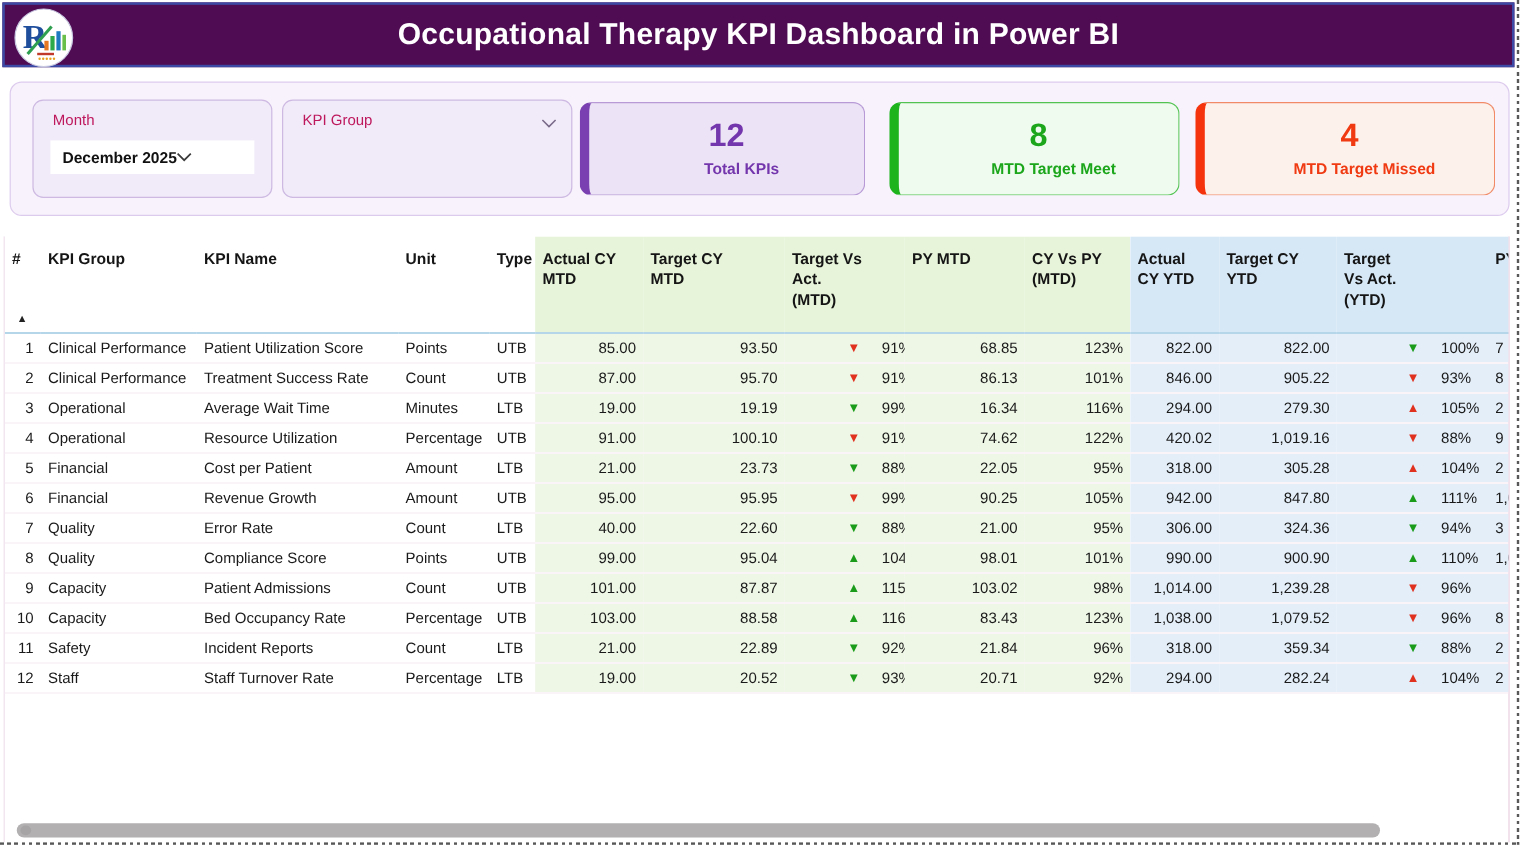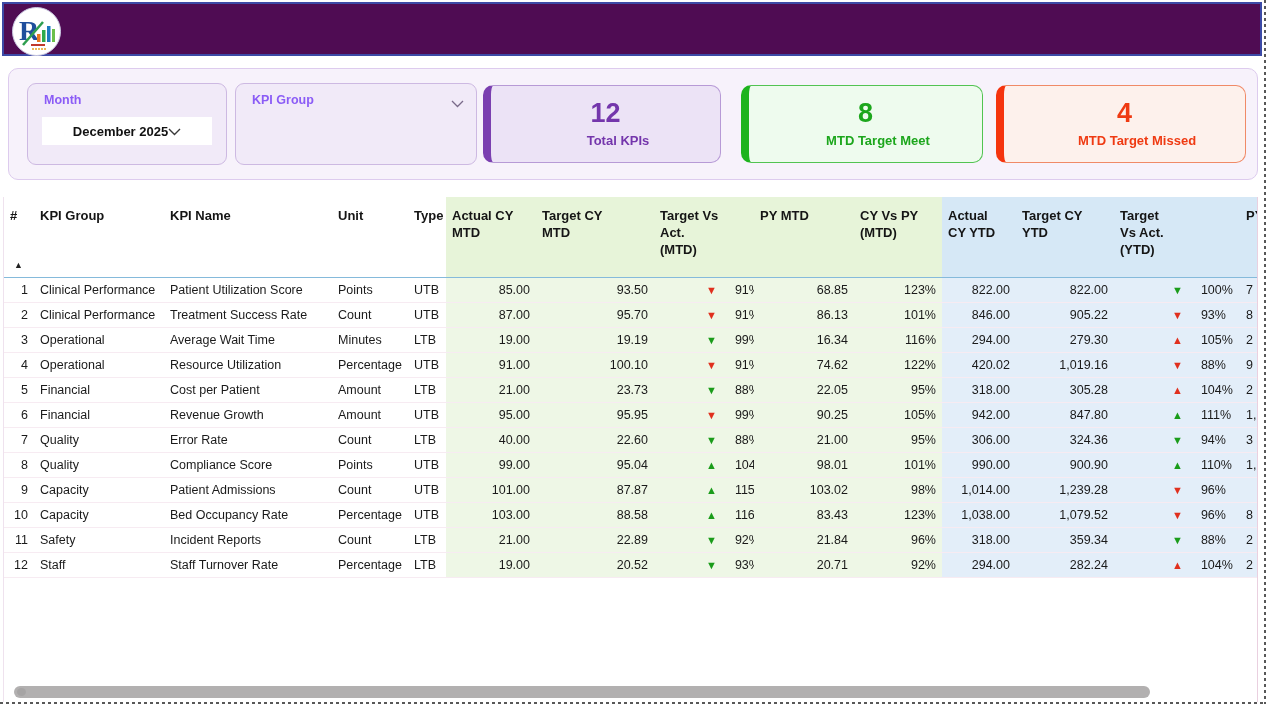--- a/index.html
+++ b/index.html
@@ -13,23 +13,23 @@
   .header-title{color:#fff;font-size:25px;font-weight:bold;letter-spacing:.2px;}
   .logo{position:absolute;left:8px;top:3px;width:47px;height:47px;border-radius:50%;
     background:#fff;border:1px solid #c9c9e2;display:flex;align-items:center;justify-content:center;}
 
   
   .filter-strip{position:absolute;left:8px;top:68px;width:1248px;height:110px;
     background:#f7f2fb;border:1px solid #ddcbee;border-radius:10px;}
   .slicer{position:absolute;top:14px;height:80px;background:#f1eaf8;border:1px solid #cdb9e2;border-radius:9px;}
   .slicer-month{left:18px;width:198px;}
   .slicer-group{left:226px;width:240px;}
-  .slicer-label{position:absolute;left:16px;top:9px;font-size:12.5px;font-weight:bold;color:#8b5cf6;}
+  .slicer-label{position:absolute;left:16px;top:9px;font-size:12.5px;font-weight:normal;color:#be185d;}
   .slicer-dd{position:absolute;left:14px;top:33px;right:14px;height:28px;background:#fff;
-    display:flex;align-items:center;justify-content:center;padding:0 10px;box-sizing:border-box;}
+    display:flex;align-items:center;justify-content:flex-start;padding:0 10px;box-sizing:border-box;}
   .slicer-dd .dd-text{font-size:13px;font-weight:bold;color:#111;}
   .collapse-chev{position:absolute;right:12px;top:10px;}
 
   
   .kpi-card{position:absolute;top:16px;height:78px;border-radius:10px;box-sizing:border-box;
     display:flex;flex-direction:column;align-items:center;justify-content:center;gap:6px;}
   .kpi-card .kpi-value{font-size:27px;font-weight:bold;line-height:1;}
   .kpi-card .kpi-label{font-size:13px;font-weight:bold;margin-left:25px;}
   .card-total{left:474px;width:238px;background:#ece3f6;border:1px solid #b79ad6;
     border-left:8px solid #7a3fb0;color:var(--accent-purple);}
@@ -89,20 +89,21 @@
         <rect x="14" y="32" width="14" height="2" fill="#c0392b"></rect>
         <g fill="#e8a020">
           <circle cx="16" cy="37" r="1"></circle>
             <circle cx="19" cy="37" r="1"></circle>
             <circle cx="22" cy="37" r="1"></circle>
           <circle cx="25" cy="37" r="1"></circle>
             <circle cx="28" cy="37" r="1"></circle>
         </g>
       </svg>
     </div>
+    <div class="header-title">Occupational Therapy KPI Dashboard in Power BI</div>
   </div>
 
   <div class="filter-strip">
 
     <div class="slicer slicer-month">
       <div class="slicer-label">Month</div>
       <div class="slicer-dd">
         <span class="dd-text">December 2025</span>
         <span>
           <svg width="13" height="8" viewBox="0 0 13 8">

